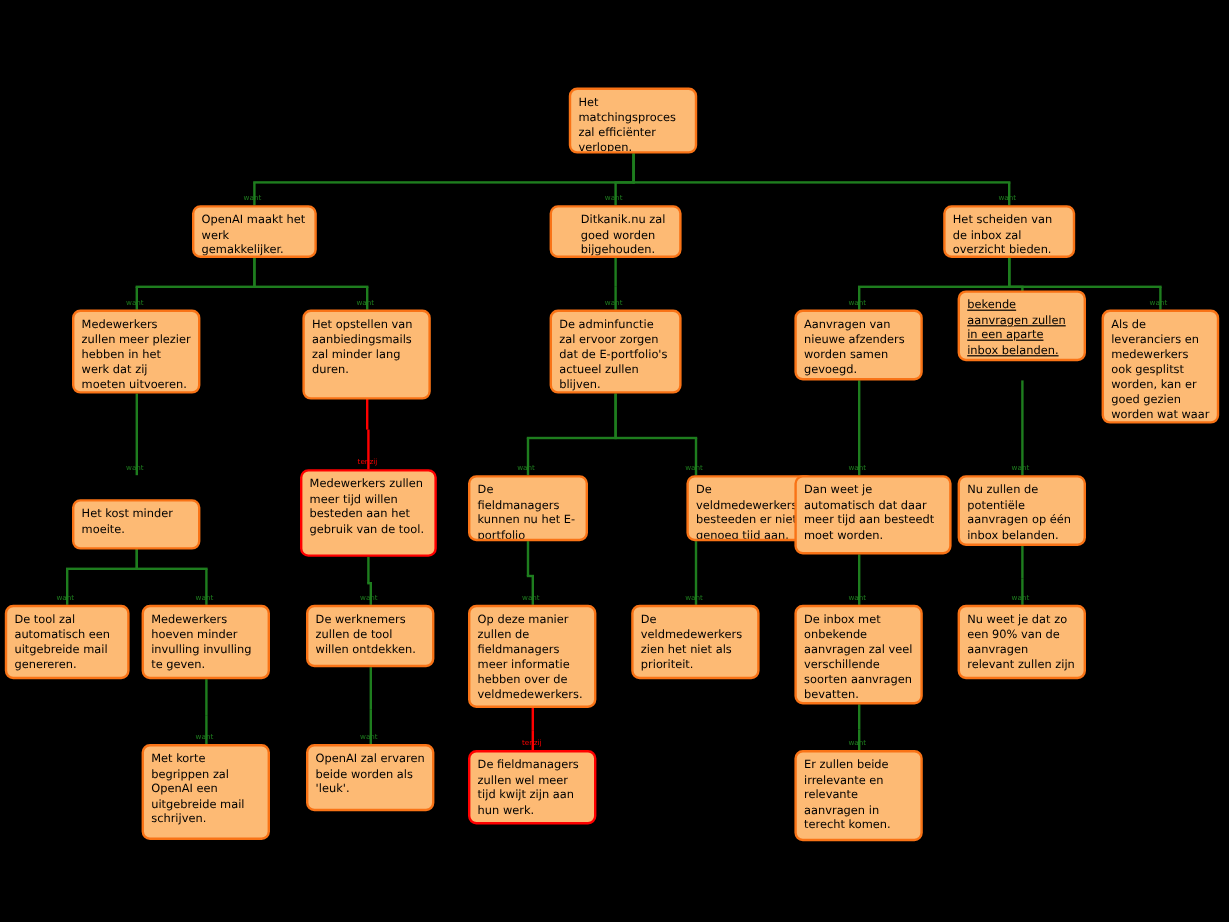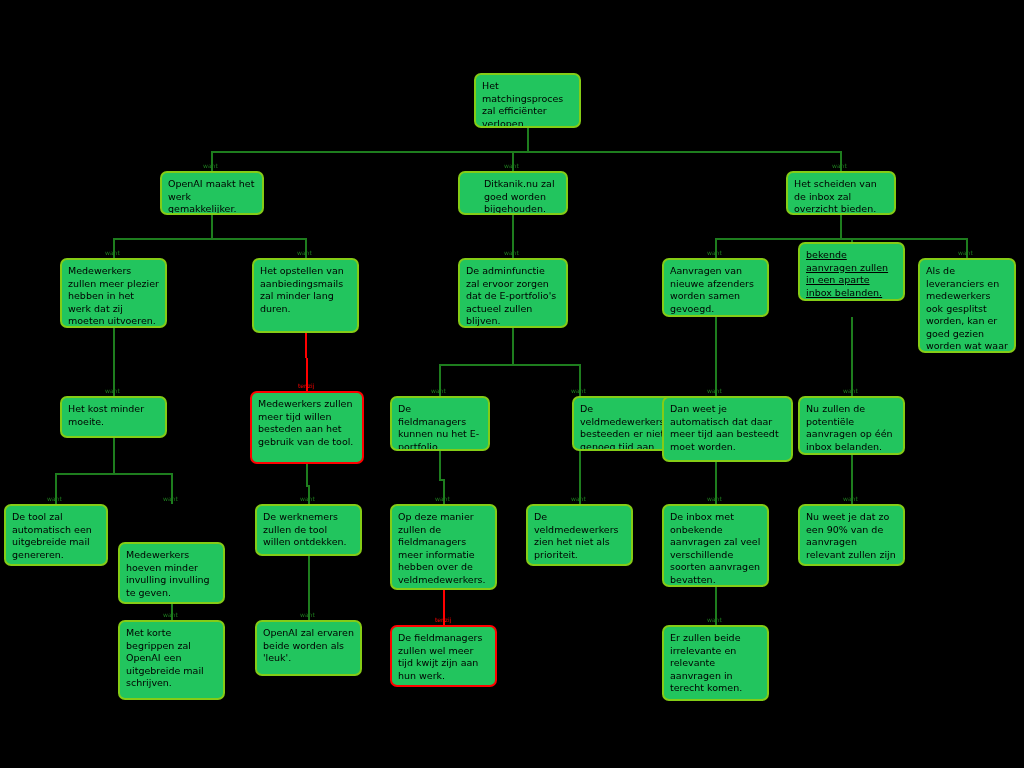--- a/index.html
+++ b/index.html
@@ -11,22 +11,22 @@
     position: relative;
     width: 1024px;
     height: 768px;
     background: #000000;
     overflow: hidden;
     font-family: "DejaVu Sans", sans-serif;
   }
   .node {
     position: absolute;
     box-sizing: border-box;
-    background: #22c55e;
-    border: 2px solid #84cc16;
+    background: #fdba74;
+    border: 2px solid #f97316;
     border-radius: 7px;
     color: #000000;
     font-size: 9.5px;
     line-height: 12.5px;
     padding: 5px 6px 4px 6px;
     font-family: "DejaVu Sans", sans-serif;
     overflow: hidden;
   }
   .node.red {
     border-color: #ff0000;
@@ -152,28 +152,28 @@
       <div class="node" style="left: 474px; top: 73px; width: 107px; height: 55px;">Het matchingsproces zal efficiënter verlopen.</div>
       <div class="node" style="left: 160px; top: 171px; width: 104px; height: 44px;">OpenAI maakt het werk gemakkelijker.</div>
       <div class="node" style="left: 458px; top: 171px; width: 110px; height: 44px; padding-left: 24px;">Ditkanik.nu zal goed worden bijgehouden.</div>
       <div class="node" style="left: 786px; top: 171px; width: 110px; height: 44px;">Het scheiden van de inbox zal overzicht bieden.</div>
       <div class="node" style="left: 60px; top: 258px; width: 107px; height: 70px;">Medewerkers zullen meer plezier hebben in het werk dat zij moeten uitvoeren.</div>
       <div class="node" style="left: 252px; top: 258px; width: 107px; height: 75px;">Het opstellen van aanbiedingsmails zal minder lang duren.</div>
       <div class="node" style="left: 458px; top: 258px; width: 110px; height: 70px;">De adminfunctie zal ervoor zorgen dat de E-portfolio's actueel zullen blijven.</div>
       <div class="node" style="left: 662px; top: 258px; width: 107px; height: 59px;">Aanvragen van nieuwe afzenders worden samen gevoegd.</div>
       <div class="node" style="left: 798px; top: 242px; width: 107px; height: 59px; text-decoration: underline;">bekende aanvragen zullen in een aparte inbox belanden.</div>
       <div class="node" style="left: 918px; top: 258px; width: 98px; height: 95px;">Als de leveranciers en medewerkers ook gesplitst worden, kan er goed gezien worden wat waar bij hoort</div>
-      <div class="node" style="left: 60px; top: 396px; width: 107px; height: 42px;">Het kost minder moeite.</div>
+      <div class="node" style="left: 60px; top: 416px; width: 107px; height: 42px;">Het kost minder moeite.</div>
       <div class="node red" style="left: 250px; top: 391px; width: 114px; height: 73px;">Medewerkers zullen meer tijd willen besteden aan het gebruik van de tool.</div>
       <div class="node" style="left: 390px; top: 396px; width: 100px; height: 55px;">De fieldmanagers kunnen nu het E-portfolio aanpassen.</div>
       <div class="node" style="left: 526px; top: 396px; width: 107px; height: 55px; margin-left: 46px;">De veldmedewerkers besteeden er niet genoeg tijd aan.</div>
       <div class="node" style="left: 662px; top: 396px; width: 131px; height: 66px;">Dan weet je automatisch dat daar meer tijd aan besteedt moet worden.</div>
       <div class="node" style="left: 798px; top: 396px; width: 107px; height: 59px;">Nu zullen de potentiële aanvragen op één inbox belanden.</div>
       <div class="node" style="left: 4px; top: 504px; width: 104px; height: 62px;">De tool zal automatisch een uitgebreide mail genereren.</div>
-      <div class="node" style="left: 118px; top: 504px; width: 107px; height: 62px; margin-top: 38px;">Medewerkers hoeven minder invulling invulling te geven.</div>
+      <div class="node" style="left: 118px; top: 504px; width: 107px; height: 62px;">Medewerkers hoeven minder invulling invulling te geven.</div>
       <div class="node" style="left: 255px; top: 504px; width: 107px; height: 52px;">De werknemers zullen de tool willen ontdekken.</div>
       <div class="node" style="left: 390px; top: 504px; width: 107px; height: 86px;">Op deze manier zullen de fieldmanagers meer informatie hebben over de veldmedewerkers.</div>
       <div class="node" style="left: 526px; top: 504px; width: 107px; height: 62px;">De veldmedewerkers zien het niet als prioriteit.</div>
       <div class="node" style="left: 662px; top: 504px; width: 107px; height: 83px;">De inbox met onbekende aanvragen zal veel verschillende soorten aanvragen bevatten.</div>
       <div class="node" style="left: 798px; top: 504px; width: 107px; height: 62px;">Nu weet je dat zo een 90% van de aanvragen relevant zullen zijn</div>
       <div class="node" style="left: 118px; top: 620px; width: 107px; height: 80px;">Met korte begrippen zal OpenAI een uitgebreide mail schrijven.</div>
       <div class="node" style="left: 255px; top: 620px; width: 107px; height: 56px;">OpenAI zal ervaren beide worden als 'leuk'.</div>
       <div class="node red" style="left: 390px; top: 625px; width: 107px; height: 62px;">De fieldmanagers zullen wel meer tijd kwijt zijn aan hun werk.</div>
       <div class="node" style="left: 662px; top: 625px; width: 107px; height: 76px;">Er zullen beide irrelevante en relevante aanvragen in terecht komen.</div>
     </div>

